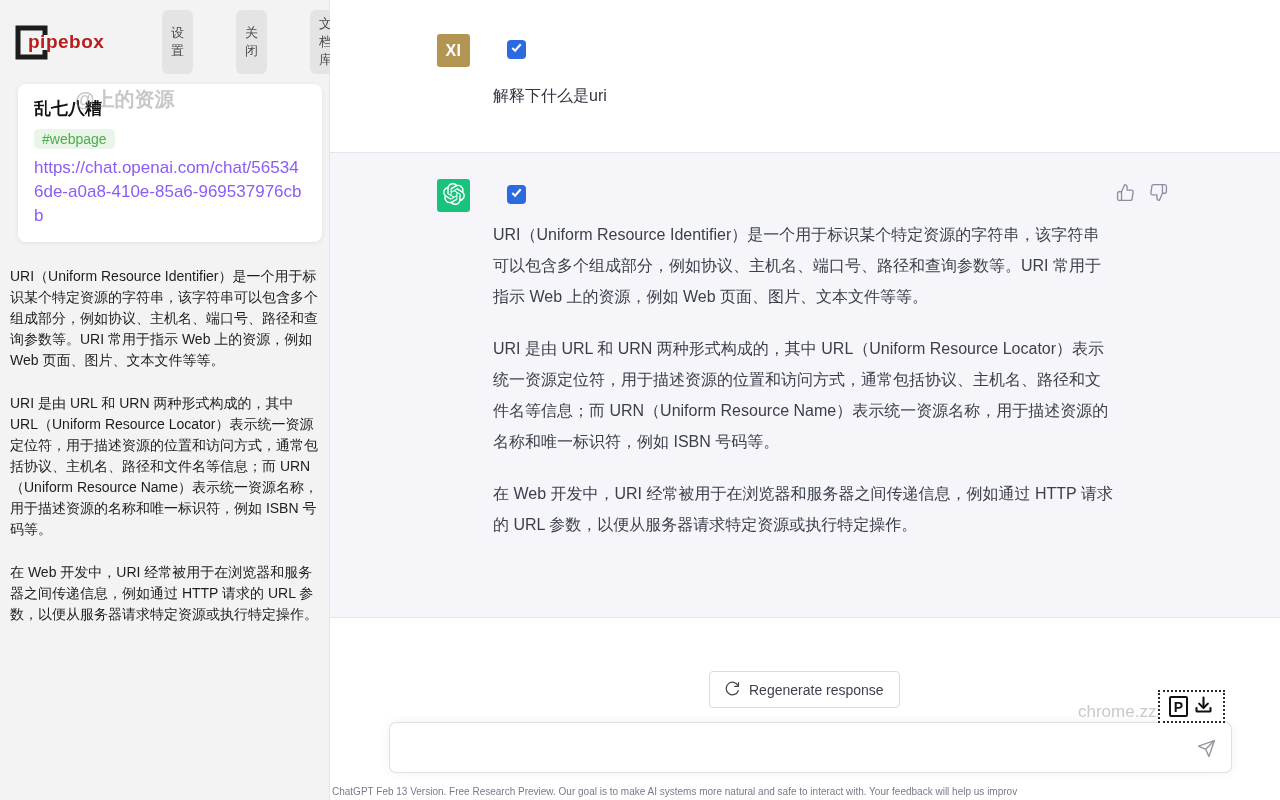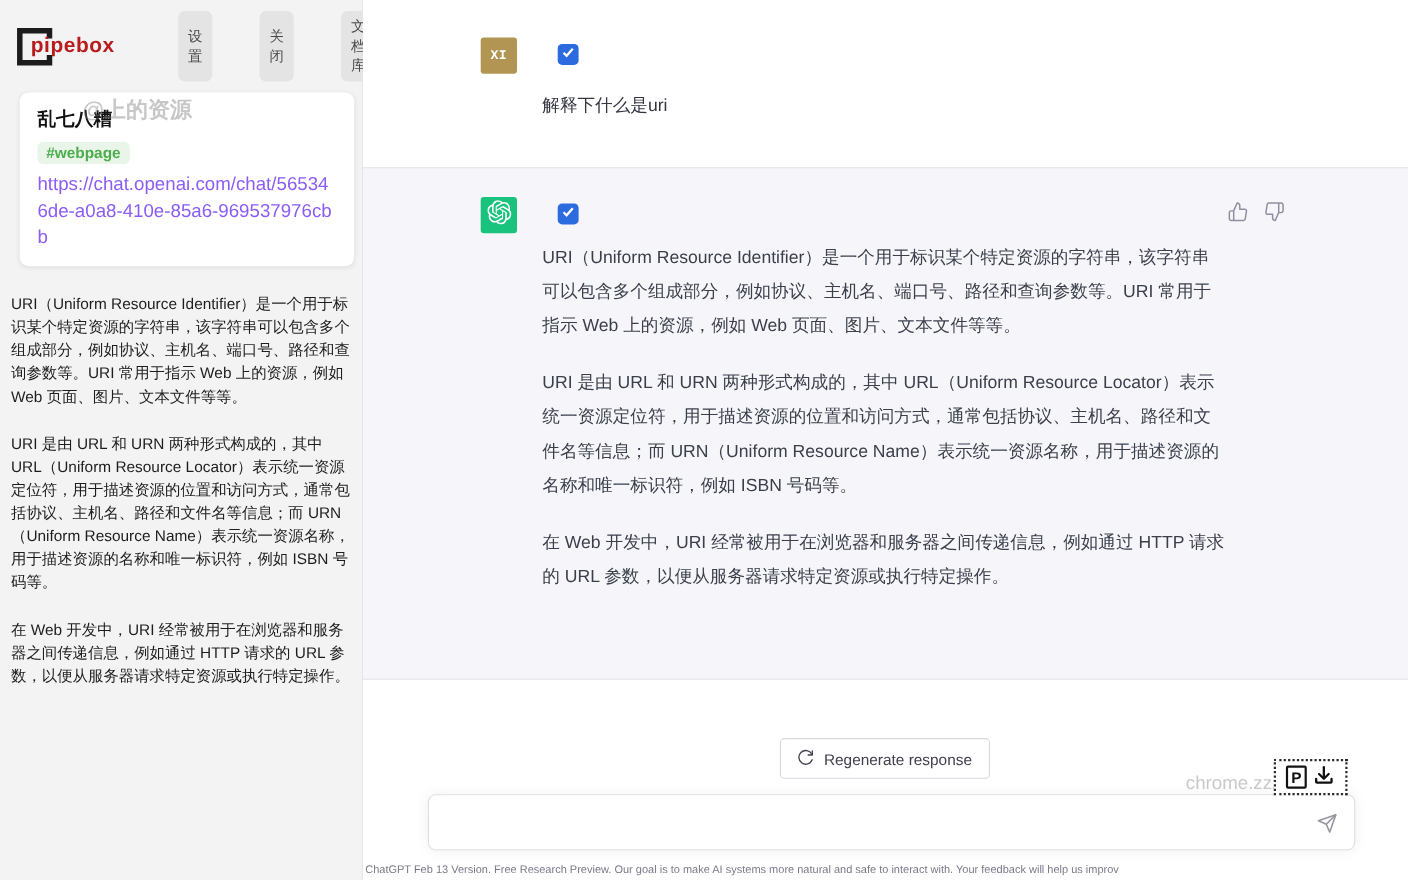--- a/index.html
+++ b/index.html
@@ -17,39 +17,39 @@
   .sb-toolbar { margin-left:auto; display:flex; gap:9px; }
   .sb-btn { background:#e4e4e4; border:none; border-radius:6px; padding:5px 9px;
     font-size:13px; color:#4a4a4a; cursor:pointer; font-family:inherit;margin-left:34px; }
 
   .sb-card { position:relative; margin:4px 7px 0 18px; background:#fff; border-radius:8px;
     box-shadow:0 1px 5px rgba(0,0,0,0.08); padding:13px 15px 15px 16px; }
   .sb-card-title { font-size:17px; font-weight:bold; color:#111; }
   .sb-card-watermark { position:absolute; left:57px; top:2px; font-size:20px; font-weight:bold;
     color:rgba(130,130,130,0.45); white-space:nowrap; pointer-events:none; }
   .sb-tag { display:inline-block; margin:9px 0 7px; background:#e9f5e9; color:#4cae4c;
-    font-weight:bold; font-size:14px; padding:2px 8px; border-radius:5px; }
+    font-weight:normal; font-size:14px; padding:2px 8px; border-radius:5px; }
   .sb-url { font-size:17px; color:#8b5cf6; line-height:1.4; word-break:break-all; }
 
   .sb-question { margin:19px 10px 0 8px; font-size:15px; color:#2b2b2b; }
   .sb-question .q-prefix { color:#9a9a9a; margin-right:4px; }
   .sb-body { margin:24px 10px 0 10px; }
   .sb-body p { font-size:14px; line-height:21px; color:#1d1d1d; margin-bottom:22px; }
 
   
   .main { position:absolute; left:330px; top:0; width:950px; height:800px; background:#fff; }
 
   .row-user { position:absolute; left:0; top:0; width:950px; height:152px; background:#fff; }
   .row-assistant { position:absolute; left:0; top:152px; width:950px; height:466px;
     background:#f6f6fa; border-top:1px solid #e4e4e9; border-bottom:1px solid #e4e4e9; }
 
   .avatar { position:absolute; width:33px; height:33px; border-radius:3px;
     display:flex; align-items:center; justify-content:center; }
   .avatar-user { left:107px; top:34px; background:#b29552; color:#fff;
-    font-size:12px; font-weight:bold; letter-spacing:0.5px;font-family:Liberation Mono, monospace; }
+    font-size:16px; font-weight:bold; letter-spacing:0.5px; }
   .avatar-ai { left:107px; top:26px; background:#19c37d; }
 
   .msg-checkbox { position:absolute; width:19px; height:19px; background:#2c6ae0;
     border-radius:4px; display:flex; align-items:center; justify-content:center; cursor:pointer; }
   .cb-user { left:177px; top:40px; }
   .cb-ai { left:177px; top:32px; }
 
   .user-text { position:absolute; left:163px; top:86px; font-size:16px; color:#343541; }
 
   .ai-body { position:absolute; left:163px; top:66px; width:620px; }

